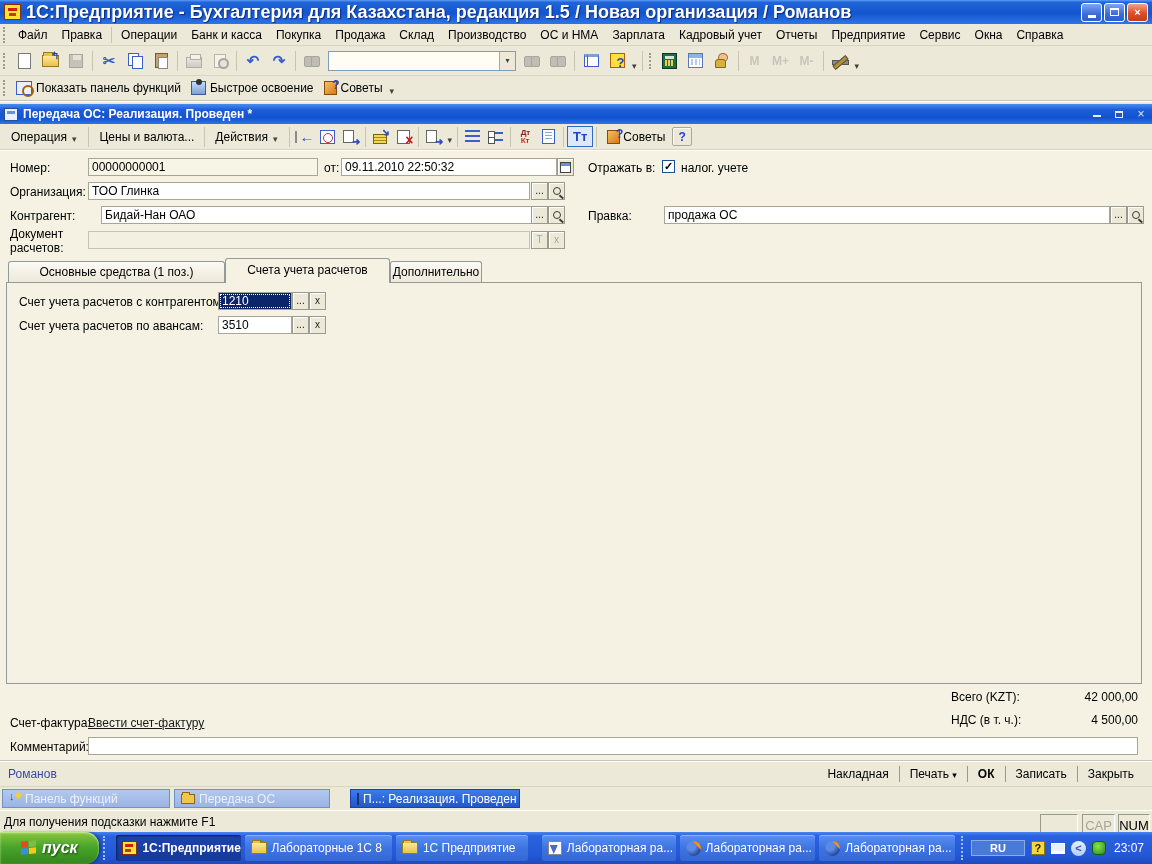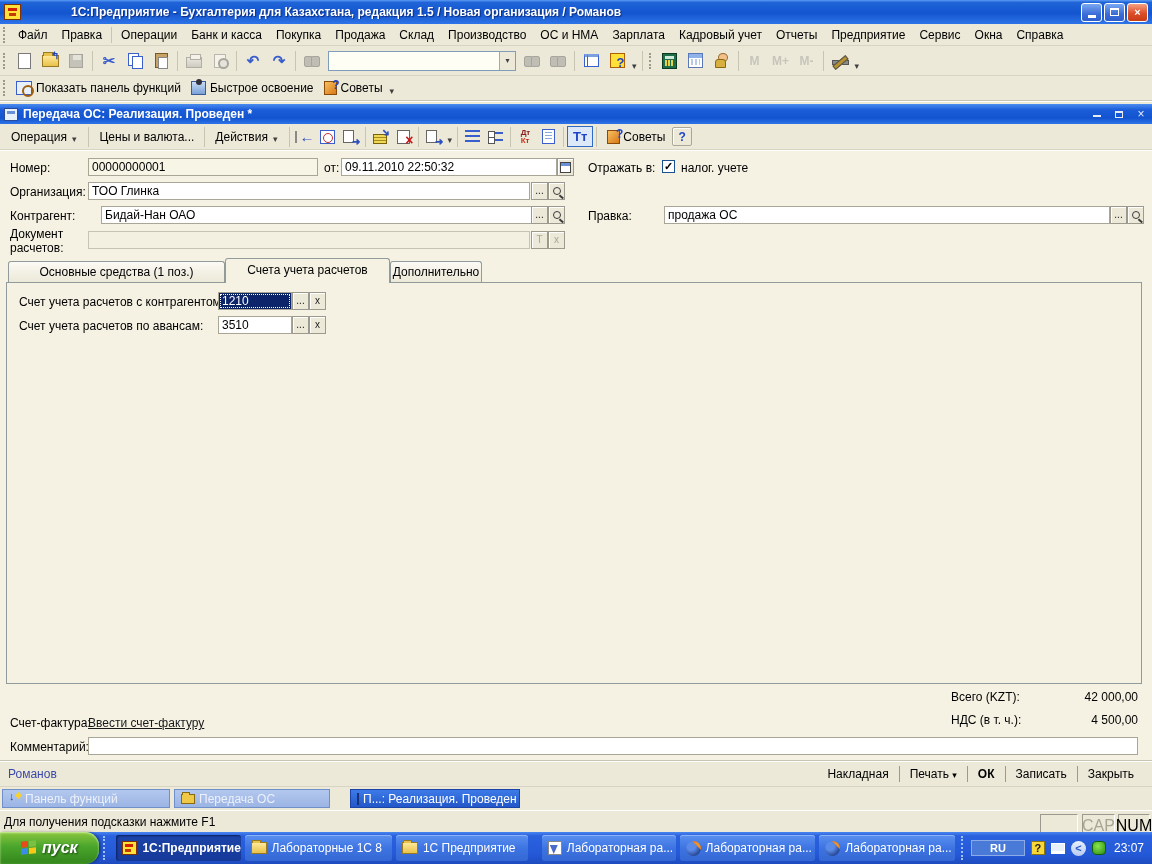--- a/index.html
+++ b/index.html
@@ -8,22 +8,22 @@
   .app { position:relative; width:1152px; height:864px; background:#ECE9D8; }
 
   
   .titlebar { position:absolute; top:0; left:0; width:1152px; height:24px;
     background:linear-gradient(180deg,#5B9BF5 0%,#2064D8 10%,#1355CE 55%,#2E74E8 100%);
     display:flex; align-items:center; padding:0 4px; }
   .app-logo { width:17px; height:16px; background:#FFE13A; border:1px solid #803000;
     display:flex; flex-direction:column; justify-content:center; align-items:center; margin-right:5px; }
   .app-logo i { display:block; width:9px; height:3px; background:#D42000; }
   .app-logo i + i { margin-top:2px; background:#C43A00; width:7px; }
-  .titlebar .title-text { color:#fff; font-weight:bold; font-size:12px; text-shadow:1px 1px 1px #0A2C80;
-    white-space:nowrap; overflow:hidden; flex:1;margin-left:45px; }
+  .titlebar .title-text { color:#fff; font-weight:bold; font-size:18px; text-shadow:1px 1px 1px #0A2C80;
+    white-space:nowrap; overflow:hidden; flex:1; }
   .win-controls { display:flex; gap:2px; }
   .wbtn { width:21px; height:19px; border:1px solid #fff; border-radius:3px; color:#fff;
     display:flex; align-items:center; justify-content:center; font-size:11px; font-weight:bold;
     background:linear-gradient(180deg,#7AA7F0,#3A6CD8 60%,#2E5ECB); }
   .wbtn.close { background:linear-gradient(180deg,#F3A183,#DD4E28 55%,#C63D17); }
   .wbtn .minbar { width:8px; height:3px; background:#fff; margin-top:8px; }
   .wbtn .restbox { width:9px; height:8px; border:1px solid #fff; border-top-width:2px; }
 
   
   .menubar { position:absolute; top:24px; left:0; width:1152px; height:22px; background:#ECE9D8;
@@ -187,21 +187,21 @@
   .mt-ic1:after { content:""; position:absolute; right:0; top:0; width:5px; height:5px; background:#F8D030; transform:rotate(45deg); }
   .mt-folder { width:14px; height:10px; background:#F0C848; border:1px solid #8A6A10; position:relative; }
   .mt-folder:before { content:""; position:absolute; top:-3px; left:0; width:6px; height:2px; background:#F0C848; border:1px solid #8A6A10; border-bottom:none; }
   .mt-doc { width:12px; height:12px; background:#E8F0FA; border:1px solid #18327A; position:relative; }
   .mt-doc:before { content:""; position:absolute; top:1px; left:1px; right:1px; height:3px; background:#4A6AC8; }
 
   
   .statusbar { position:absolute; top:810px; left:0; width:1152px; height:22px; background:#ECE9D8;
     border-top:1px solid #fff; display:flex; align-items:center; padding:0 4px; }
   .scell { position:absolute; top:3px; height:23px; border:1px solid; border-color:#9C9A8C #fff #fff #9C9A8C;
-    display:flex; align-items:center; justify-content:center; font-size:16px;text-align:center; }
+    display:flex; align-items:center; justify-content:center; font-size:13px;text-align:center; }
 
   
   .taskbar { position:absolute; top:832px; left:0; width:1152px; height:32px;
     background:linear-gradient(180deg,#4A86F0 0%,#2A62DE 12%,#2458D8 70%,#1E4BBE 100%);
     display:flex; align-items:center; }
   .startbtn { height:32px; width:102px; border-radius:0 14px 14px 0;
     background:linear-gradient(180deg,#8CC63F 0%,#4AA62C 45%,#378B1F 90%);
     box-shadow:inset 0 1px 2px #CFF0A0, 2px 0 3px rgba(0,0,0,.35);
     display:flex; align-items:center; justify-content:center; gap:5px;
     color:#fff; font-weight:bold; font-style:italic; font-size:16px; text-shadow:1px 1px 2px #1A4A10; }

